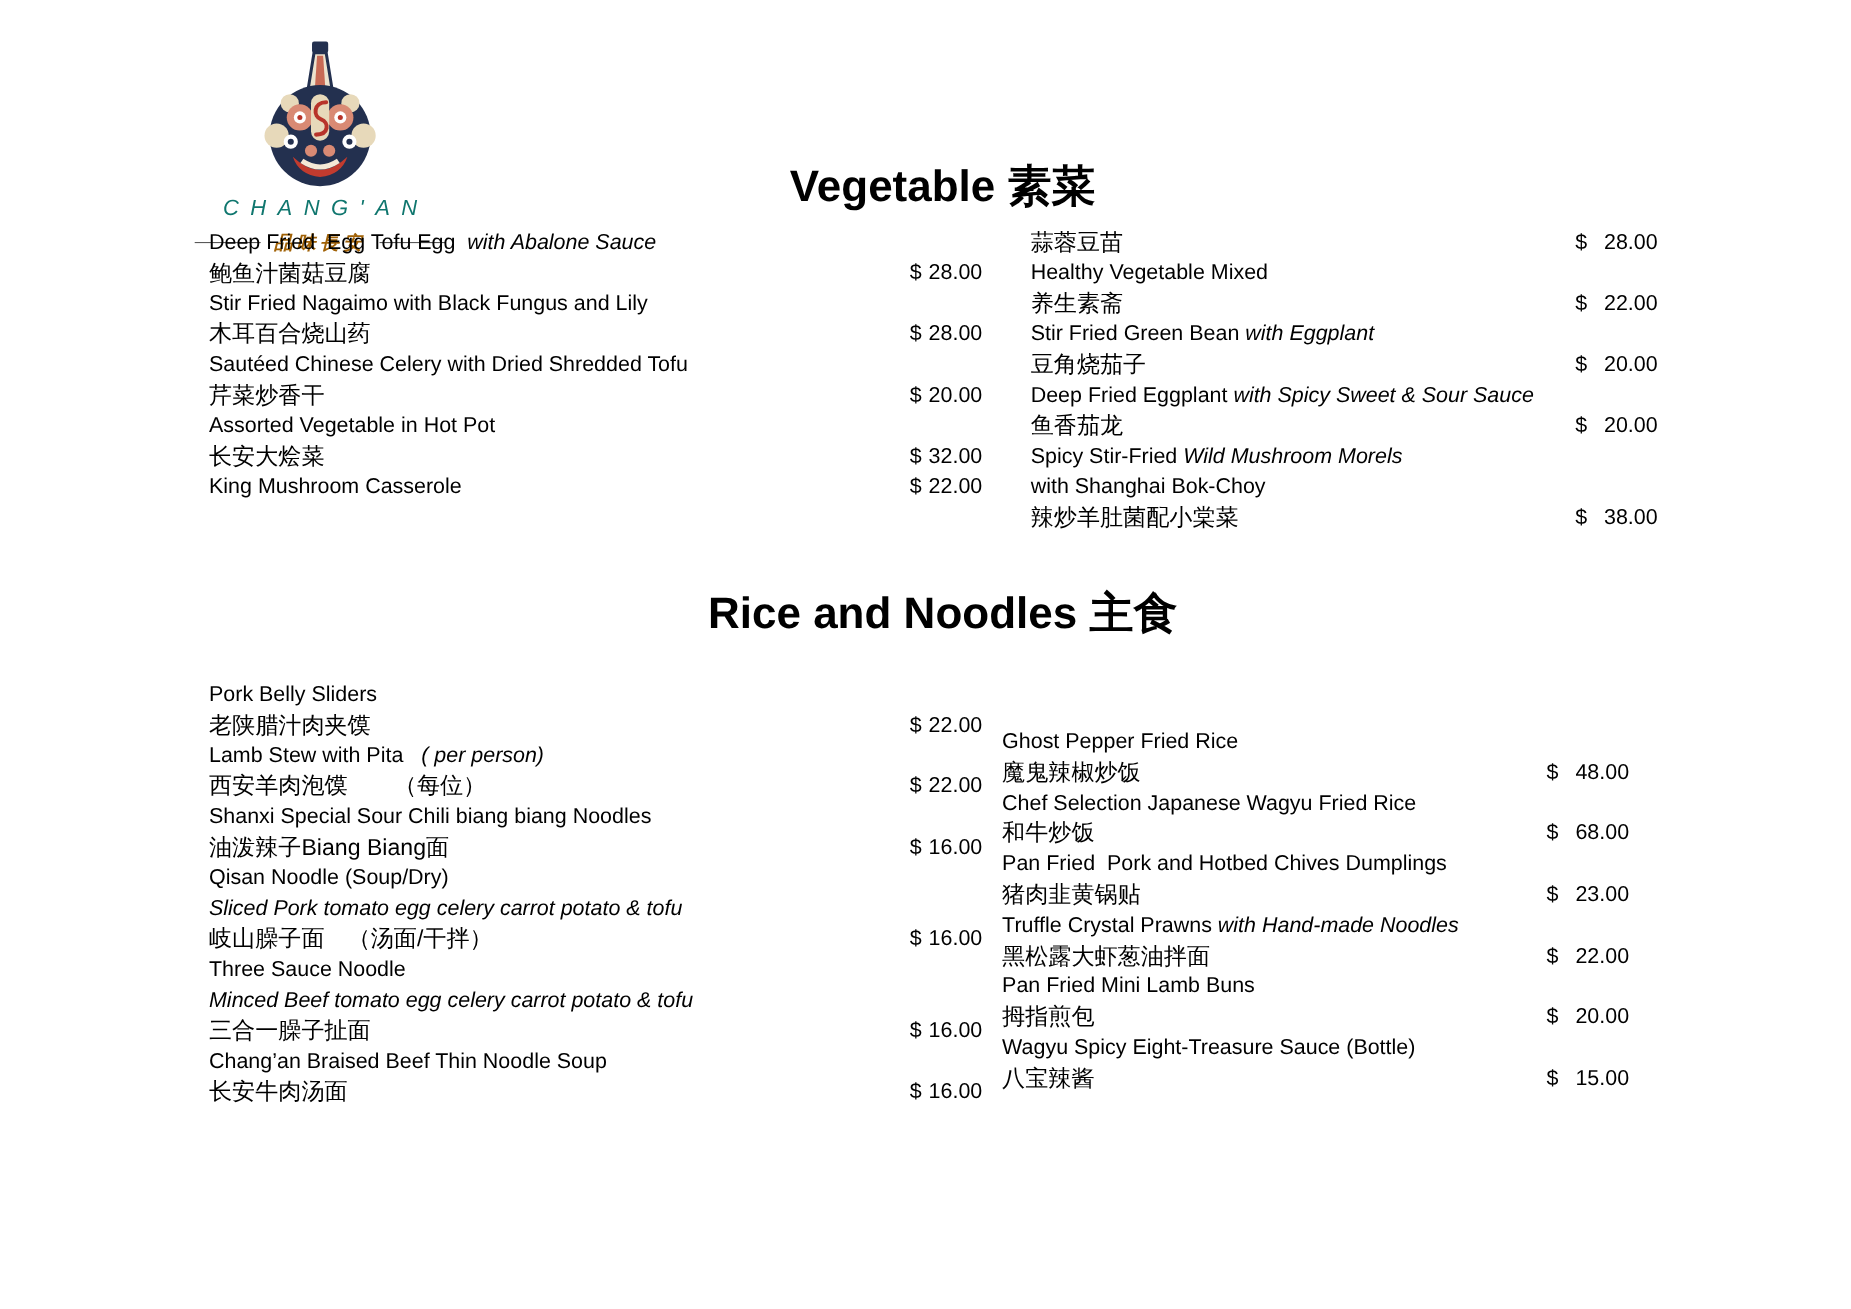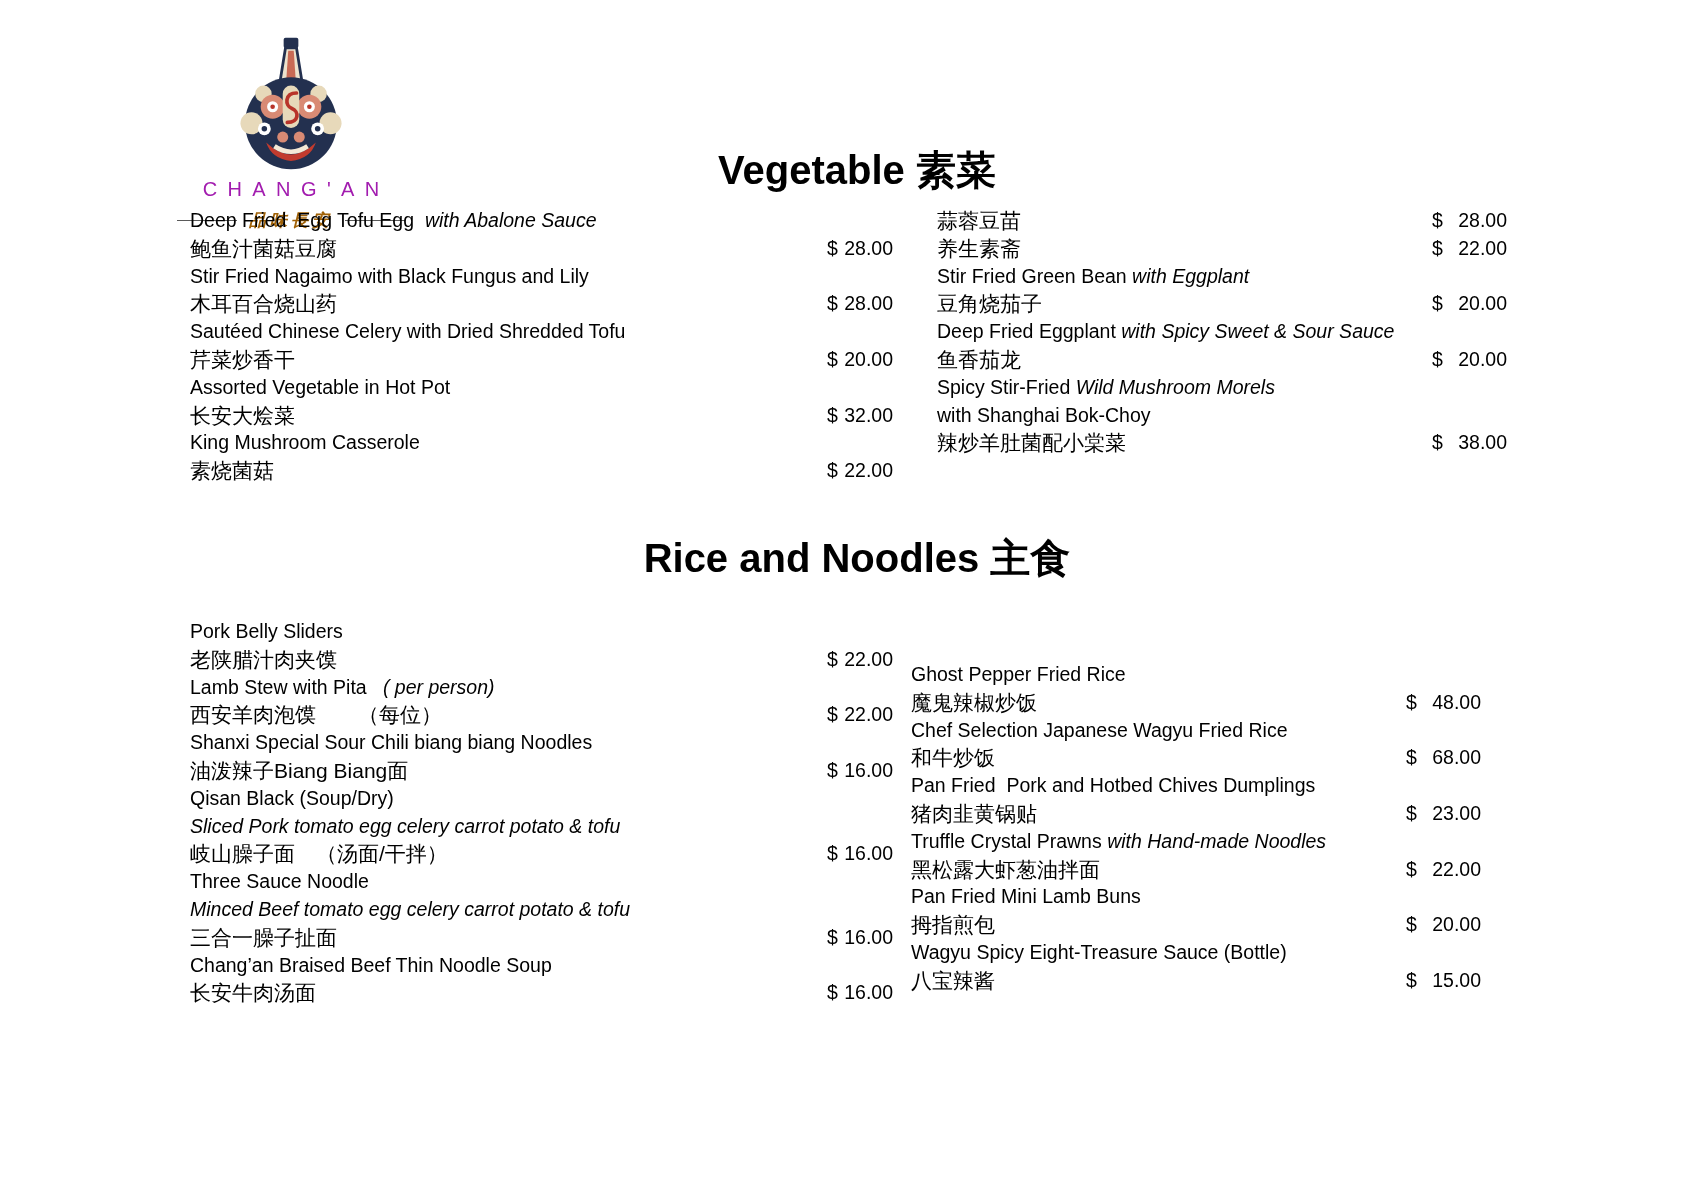--- a/index.html
+++ b/index.html
@@ -5,21 +5,21 @@
   html,body { margin:0; padding:0; background:#e8e8e8; }
   .page {
     position:relative; width:1683px; height:1190px; background:#ffffff;
     font-family:"Liberation Sans", sans-serif; color:#000; overflow:hidden;
     margin:0 auto;
   }
 
   
   .logo { position:absolute; left:163px; top:36px; width:256px; text-align:center; }
   .logo svg { display:block; margin:0 auto; }
-  .brand-name { margin-top:6px; font-size:20px; letter-spacing:0.52em; color:#a21caf; text-indent:0.52em; }
+  .brand-name { margin-top:6px; font-size:20px; letter-spacing:0.52em; color:#0f766e; text-indent:0.52em;font-style:italic; }
   .tagline { display:flex; align-items:center; justify-content:center; gap:12px; margin-top:8px; padding:0 14px; }
   .tagline .tl-rule { flex:1; height:1px; background:#5a5a5a; }
   .tagline .tl-text { font-family:"Liberation Serif", serif; font-style:italic; font-weight:bold; font-size:17px; color:#a16207; letter-spacing:4px; white-space:nowrap; }
 
   
   .heading {
     position:absolute; left:190px; width:1334px; text-align:center;
     font-size:40px; font-weight:bold; line-height:36px; white-space:pre;
   }
   #heading-vegetable { top:152px; }
@@ -121,40 +121,40 @@
           <div class="line zh"><span>长安大烩菜</span></div>
         </div>
     <div class="price">
       <span>$</span>
       <span>32.00</span>
     </div>
   </div>
       <div class="item">
     <div class="lines">
           <div class="line"><span>King Mushroom Casserole</span></div>
-          <div class="line zh"><span>素烧菌菇</span></div>
         </div>
     <div class="price">
       <span>$</span>
       <span>22.00</span>
     </div>
   </div>
     </div>
   <div class="col col-right" id="col-veg-right">
       <div class="item">
     <div class="lines">
           <div class="line zh"><span>蒜蓉豆苗</span></div>
         </div>
     <div class="price">
       <span>$</span>
       <span>28.00</span>
     </div>
   </div>
       <div class="item">
     <div class="lines">
+          <div class="line"><span>Healthy Vegetable Mixed</span></div>
           <div class="line zh"><span>养生素斋</span></div>
         </div>
     <div class="price">
       <span>$</span>
       <span>22.00</span>
     </div>
   </div>
       <div class="item">
     <div class="lines">
           <div class="line"><span>Stir Fried Green Bean </span><span class="it">with Eggplant</span></div>
@@ -213,21 +213,21 @@
           <div class="line"><span>Shanxi Special Sour Chili biang biang Noodles</span></div>
           <div class="line zh"><span>油泼辣子Biang Biang面</span></div>
         </div>
     <div class="price">
       <span>$</span>
       <span>16.00</span>
     </div>
   </div>
       <div class="item">
     <div class="lines">
-          <div class="line"><span>Qisan Black (Soup/Dry)</span></div>
+          <div class="line"><span>Qisan Noodle (Soup/Dry)</span></div>
           <div class="line"><span class="it">Sliced Pork tomato egg celery carrot potato &amp; tofu</span></div>
           <div class="line zh"><span>岐山臊子面　（汤面/干拌）</span></div>
         </div>
     <div class="price">
       <span>$</span>
       <span>16.00</span>
     </div>
   </div>
       <div class="item">
     <div class="lines">

